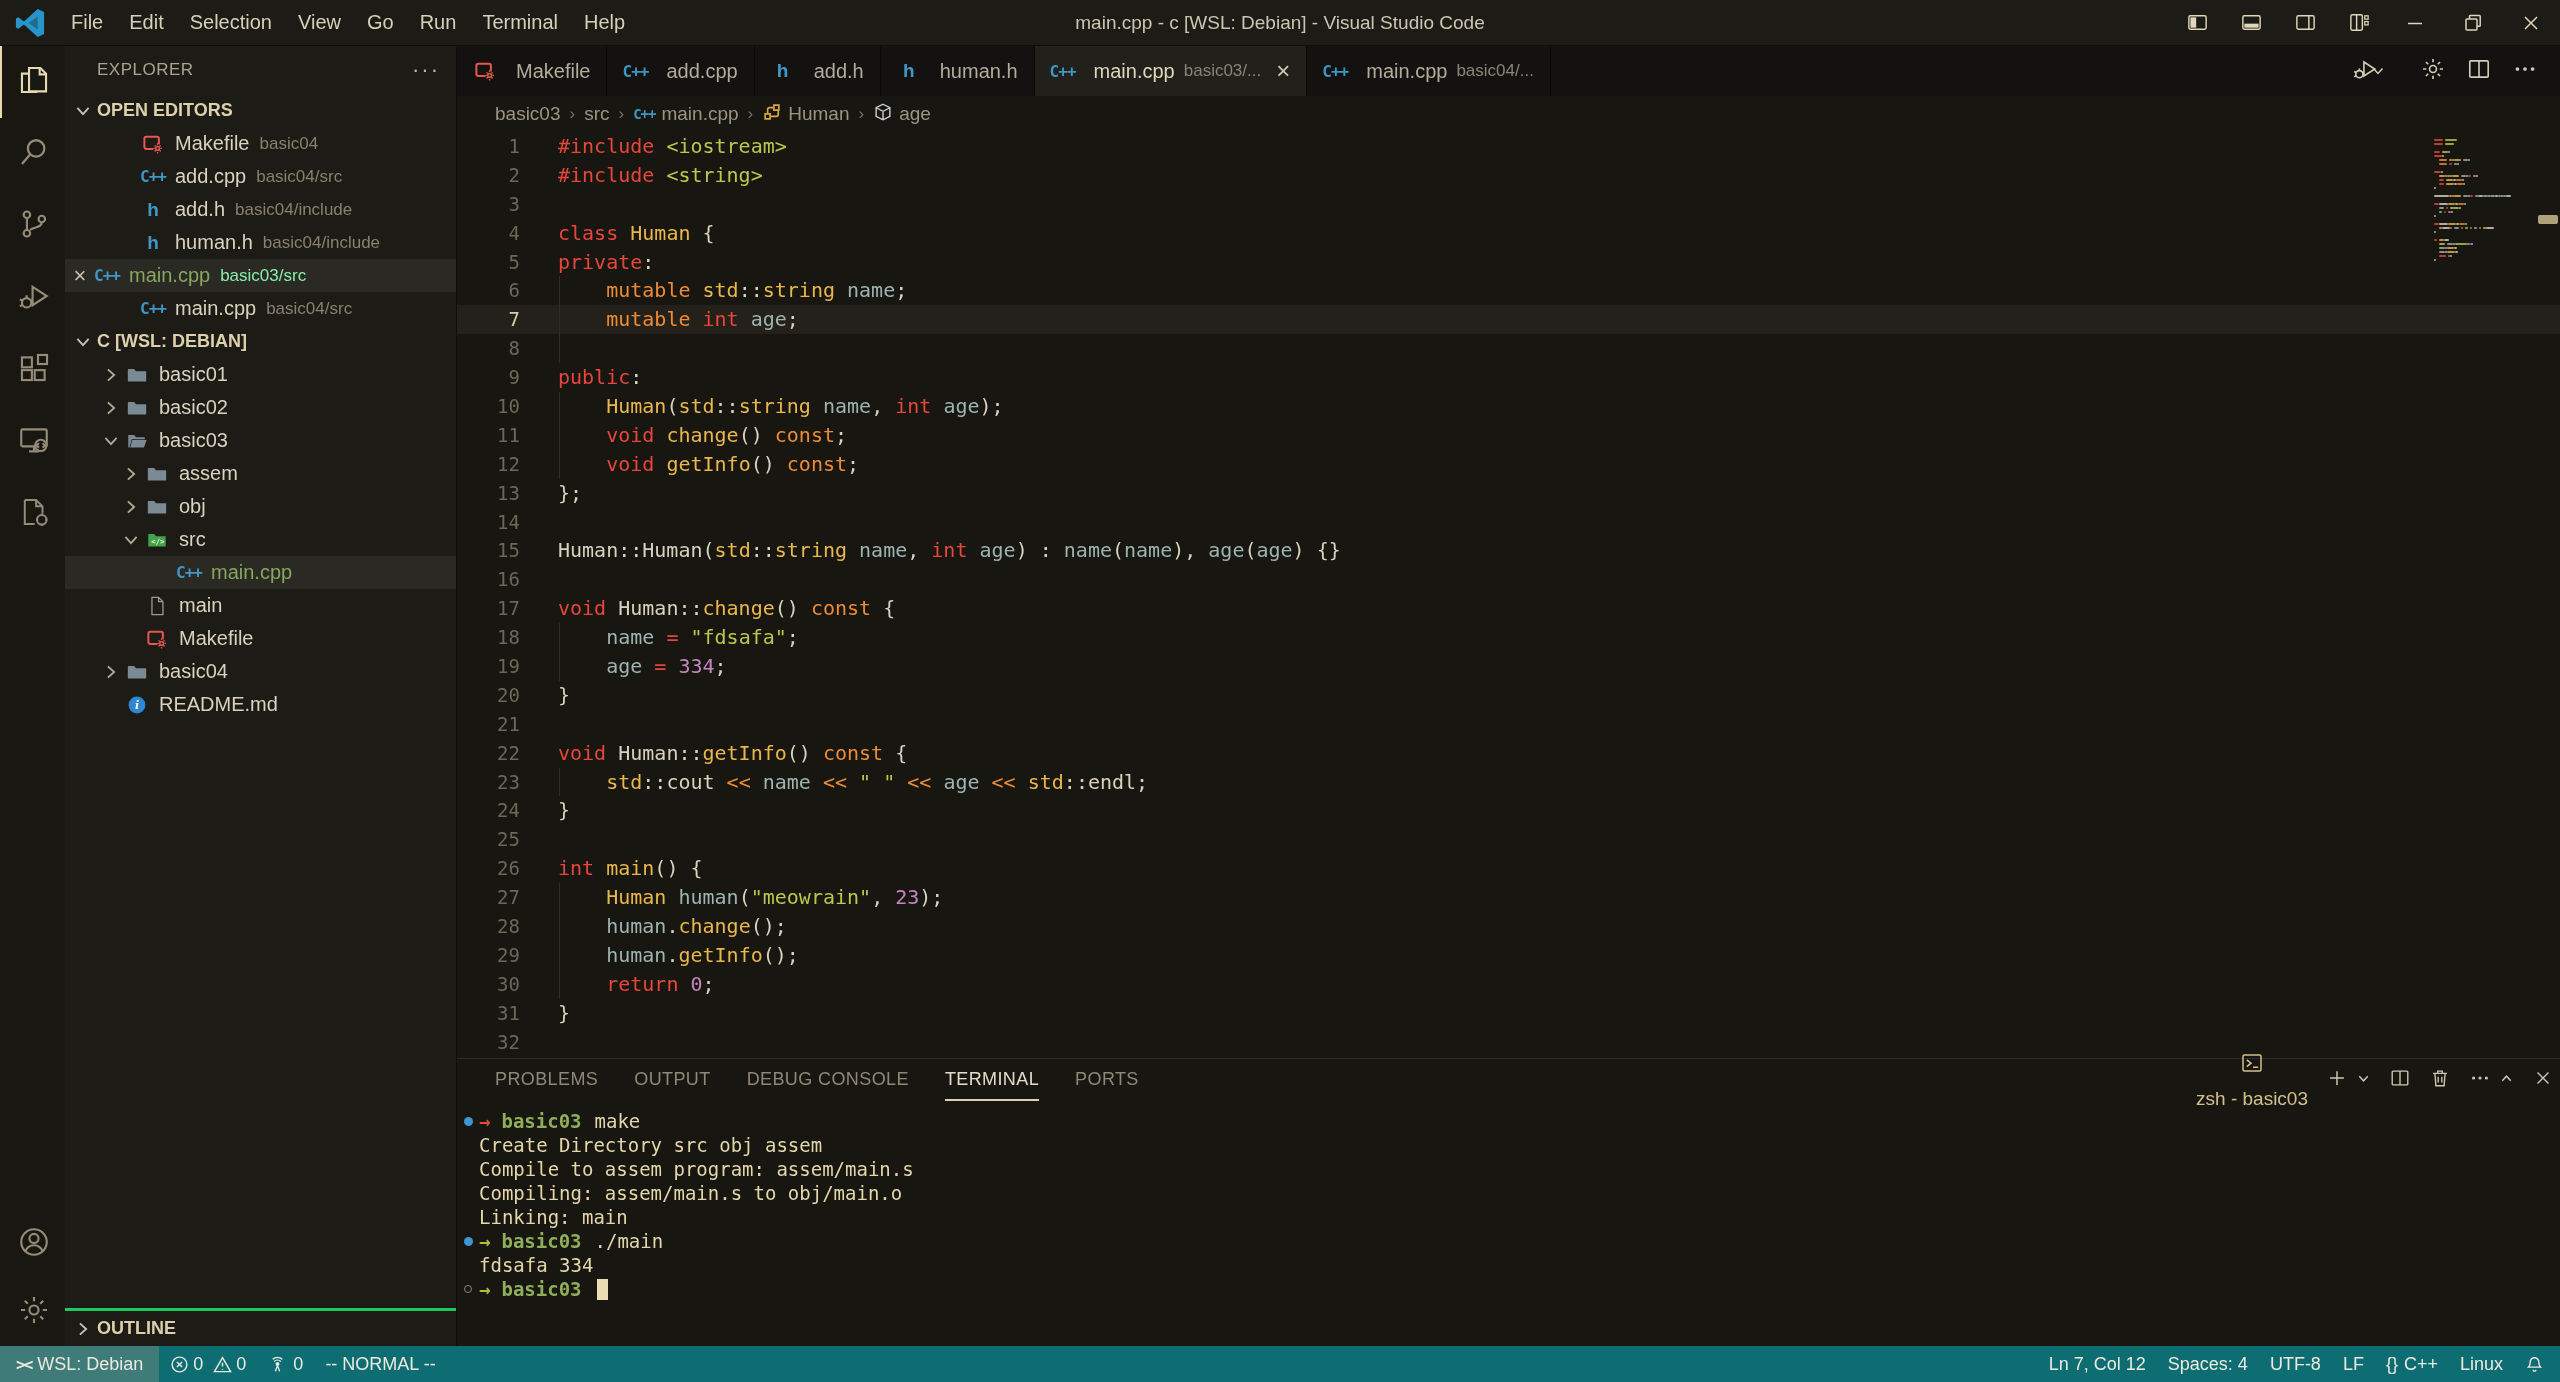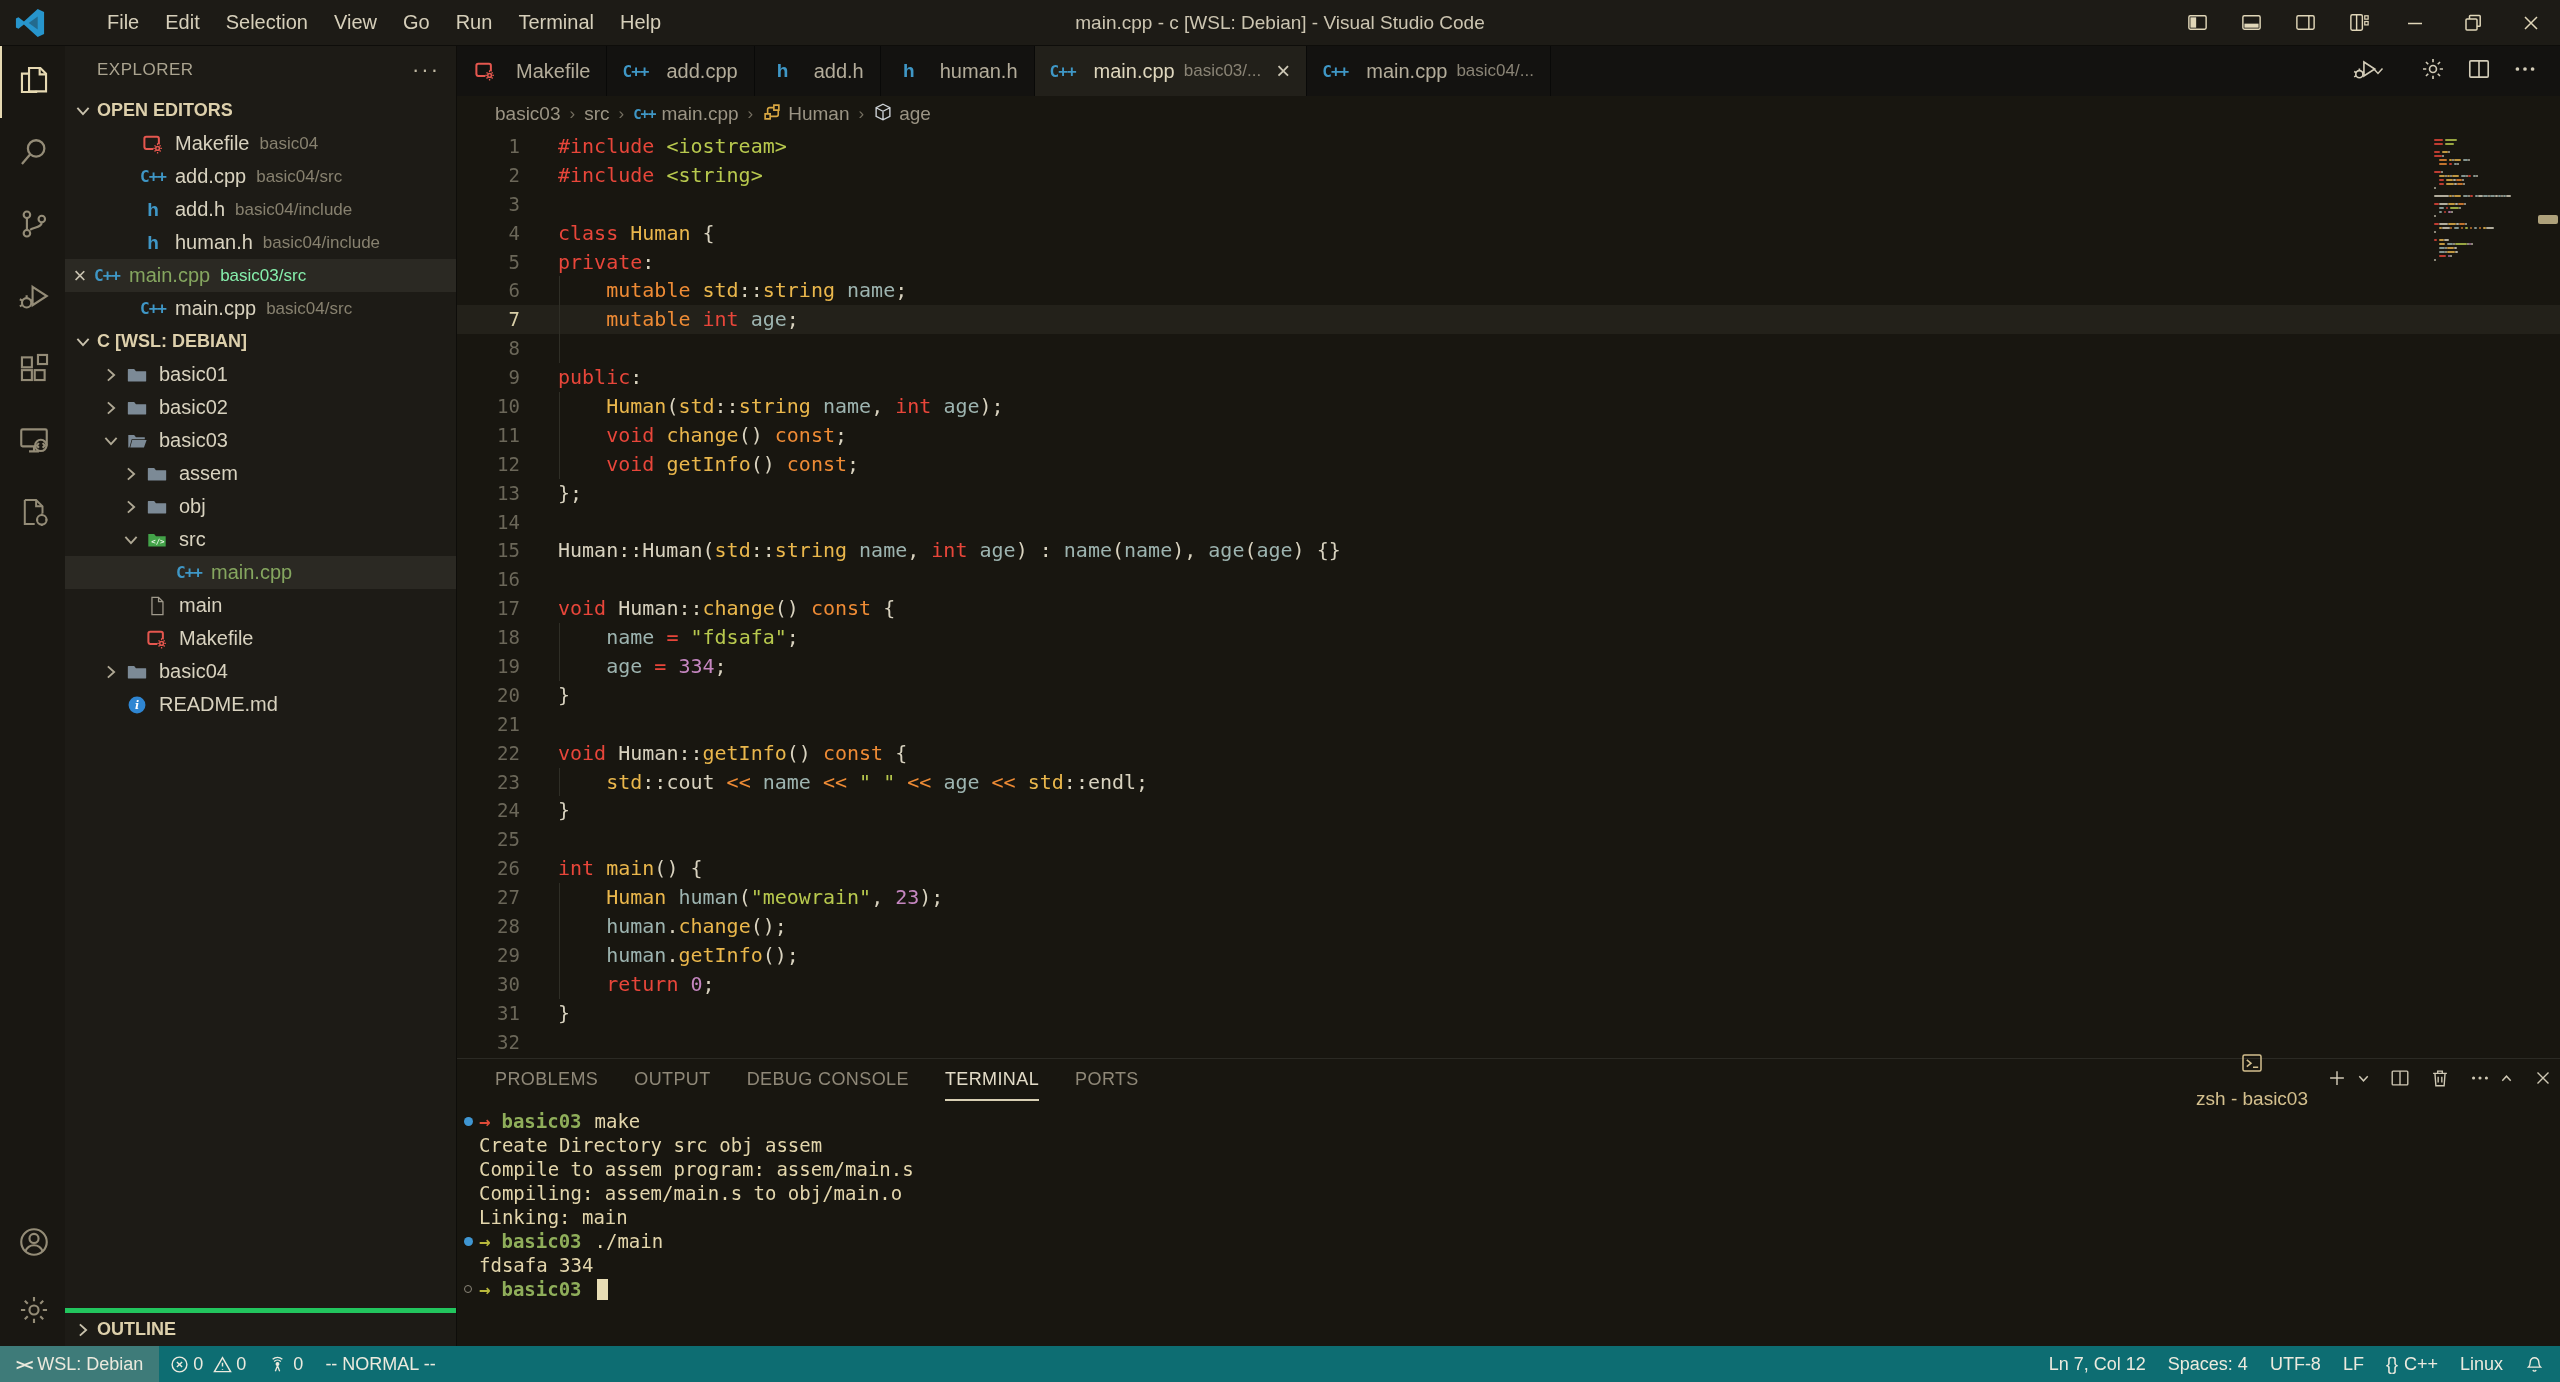--- a/index.html
+++ b/index.html
@@ -2,21 +2,21 @@
 <html style="--kw: #e8463a; --fn: #eab74c; --op: #ee8b35; --str: #b8c94e; --num: #c586c0; --var: #9db4b0; --txt: #d8d2bf; --sbbg: #0d6d72; --sbremote: #3e7b79; --term: #e3d6ac; --tgreen: #8fae5a; --ared: #df4b38; --ayel: #b9b93c; --dotblue: #3f96d2;"><head>
 <meta charset="utf-8">
 <style>
   * { margin:0; padding:0; box-sizing:border-box; }
   html,body { width:2560px; height:1382px; overflow:hidden; background:#111; }
   body { font-family:"Liberation Sans", sans-serif; color:#d8d2bf; }
   .app { width:2560px; height:1382px; display:flex; flex-direction:column; background:#181610; }
 
   
   .titlebar { height:46px; background:#1d1b16; display:flex; align-items:center; position:relative; flex:none; border-bottom:1px solid #0e0d0a; }
-  .tb-left { display:flex; align-items:center; height:100%; z-index:2;gap:36px; }
+  .tb-left { display:flex; align-items:center; height:100%; z-index:2; }
   .logo { width:32px; height:32px; margin:0 12px 0 14px; }
   .menu-item { padding:0 13px; font-size:20px; color:#d6cfba; height:100%; display:flex; align-items:center; cursor:default; }
   .tb-center { position:absolute; left:0; right:0; text-align:center; font-size:19px; color:#ccc5b1; pointer-events:none; }
   .tb-right { margin-left:auto; display:flex; align-items:center; height:100%; z-index:2; }
   .tb-icon { width:54px; height:100%; display:flex; align-items:center; justify-content:center; color:#e0d6b8; }
   .tb-icon svg { width:23px; height:23px; }
   .win-btn { width:58px; height:100%; display:flex; align-items:center; justify-content:center; color:#e0d6b8; }
   .win-btn svg { width:24px; height:24px; }
 
   
@@ -43,21 +43,21 @@
   .row .closex { width:30px; text-align:center; color:#c9c3b1; font-size:22px; flex:none; }
   .fic { width:24px; height:24px; flex:none; display:inline-flex; align-items:center; justify-content:center; margin-right:10px; }
   .fic svg { width:22px; height:22px; }
   .cppic { color:#3f97c6; font-weight:bold; font-size:16px; letter-spacing:-1px; font-family:"DejaVu Sans Mono",monospace; }
   .hic { color:#3f97c6; font-weight:bold; font-size:19px; }
   .cv { width:20px; height:20px; }
   .row .cv { color:#b0a995; flex:none; margin-right:4px; }
   .git-added { color:#85a65f; }
   .git-added .desc { color:#86efac; }
   .sb-bottom { margin-top:auto; }
-  .sb-bottom .sec-h { height:38px; border-top:5px solid #22c55e;margin-top:16px; }
+  .sb-bottom .sec-h { height:38px; border-top:3px solid #22c55e;margin-top:16px; }
 
   
   .edcol { flex:1; display:flex; flex-direction:column; min-width:0; background:#181610; }
 
   .tabbar { height:50px; background:#131210; display:flex; flex:none; }
   .tabs { display:flex; }
   .tab { height:100%; display:flex; align-items:center; padding:0 16px; gap:9px; border-right:1px solid #090908; color:#b3ac9a; font-size:20px; background:#131210; }
   .tab.active { background:#22201a; color:#ded6bd; }
   .tab .desc { color:#8a8476; font-size:17px; }
   .tab .closex { margin-left:6px; font-size:24px; color:#cdc7b5; line-height:1; }

